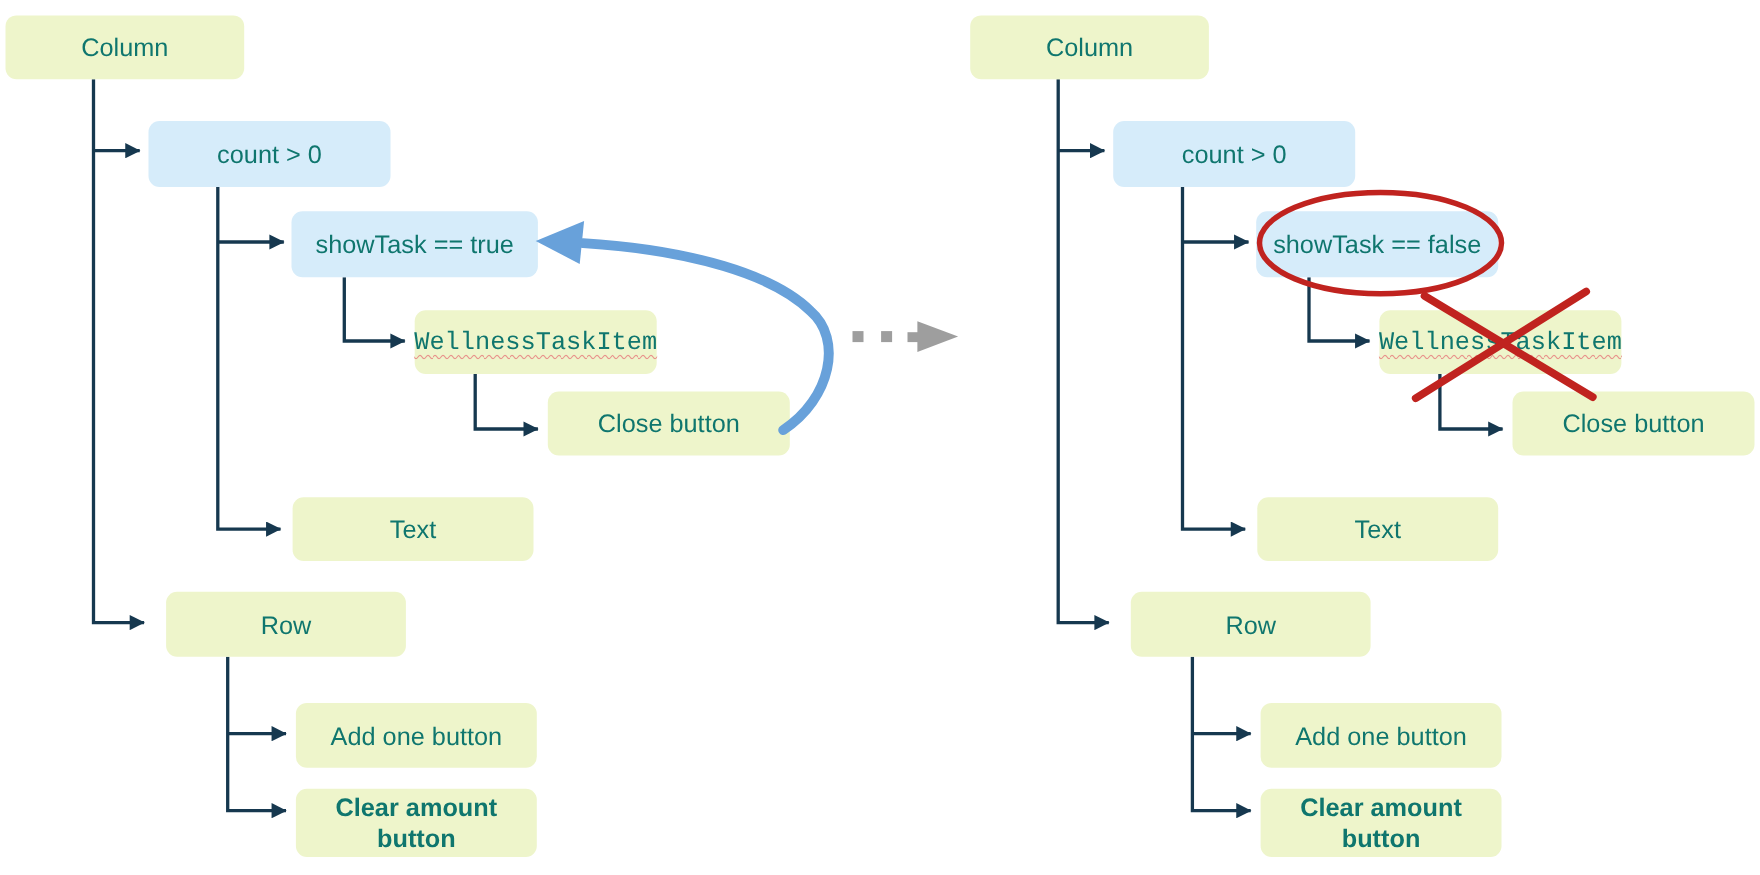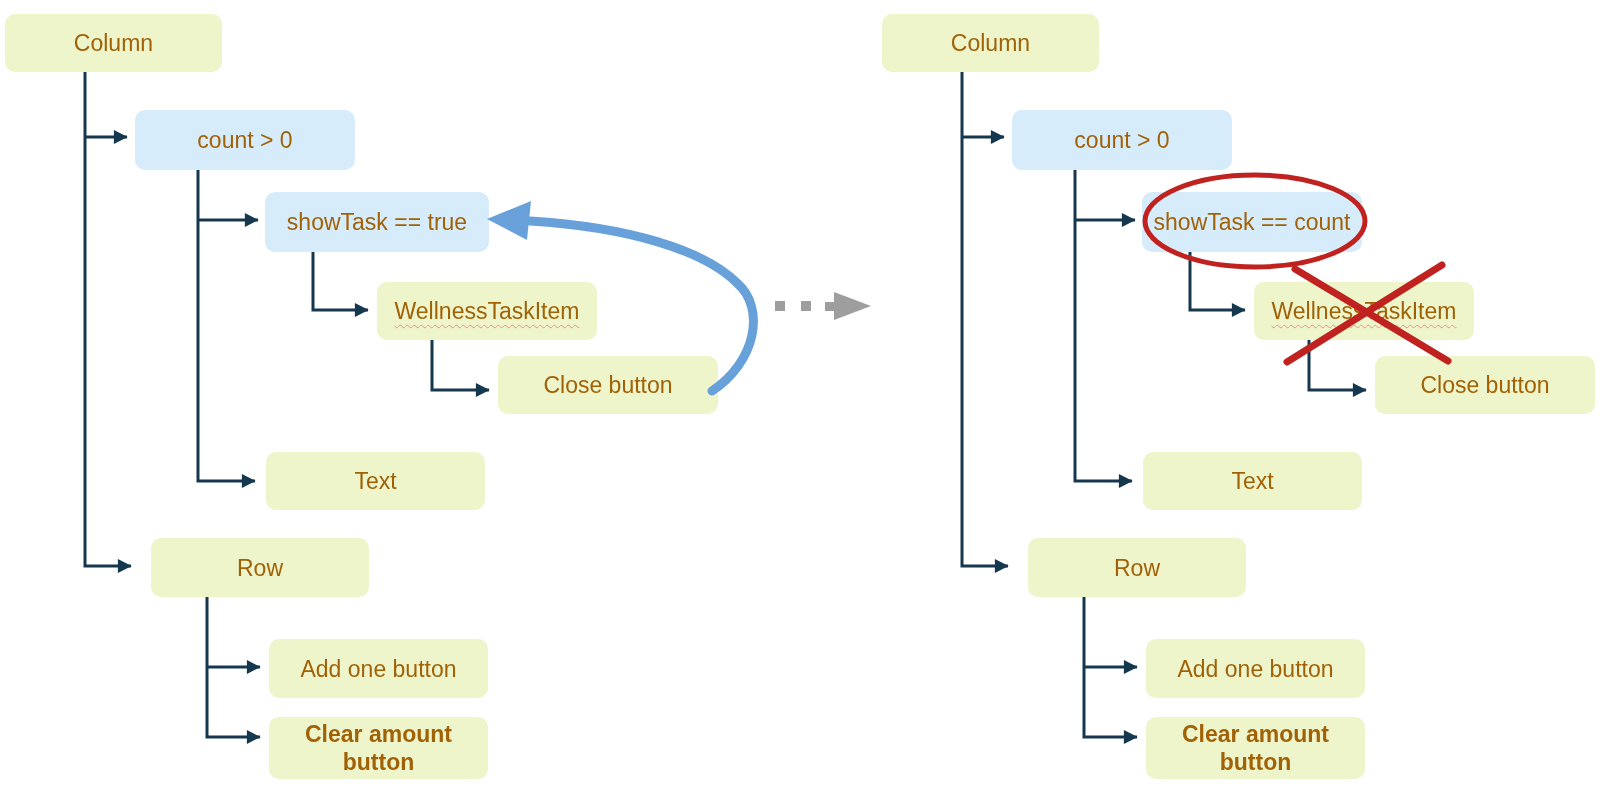--- a/index.html
+++ b/index.html
@@ -22,32 +22,33 @@
   .node {
     position: absolute;
     z-index: 2;
     display: flex;
     align-items: center;
     justify-content: center;
     text-align: center;
     border-radius: 10px;
     font-size: 23px;
     line-height: 28px;
-    color: #a16207;
+    color: #0f766e;
     box-sizing: border-box;
     padding: 2px 8px;
   }
   .node.green { background: #eef5cb; }
   .node.blue  { background: #d6ecfa; }
   .wavy-underline {
     text-decoration: underline;
     text-decoration-style: wavy;
     text-decoration-color: #e8948c;
     text-decoration-thickness: 1px;
     text-underline-offset: 5px;
+    font-family: Liberation Mono, monospace;
   }
   .wrap-narrow { max-width: 160px; font-weight: bold; }
   path, line, ellipse, polygon, rect { vector-effect: non-scaling-stroke; }
 </style>
 </head>
 <body>
 
 <div id="canvas">
 
   <svg id="connector-layer" class="layer" viewBox="0 0 1600 795" xmlns="http://www.w3.org/2000/svg">
@@ -125,21 +126,21 @@
 
   <div class="node green" style="left:882px; top:14px; width:217px; height:58px;">
       <span>Column</span>
     </div>
 
   <div class="node blue" style="left:1012px; top:110px; width:220px; height:60px;">
       <span>count &gt; 0</span>
     </div>
 
   <div class="node blue" style="left:1142px; top:192px; width:220px; height:60px;">
-      <span>showTask == count</span>
+      <span>showTask == false</span>
     </div>
 
   <div class="node green" style="left:1254px; top:282px; width:220px; height:58px;">
       <span class="wavy-underline">WellnessTaskItem</span>
     </div>
 
   <div class="node green" style="left:1375px; top:356px; width:220px; height:58px;">
       <span>Close button</span>
     </div>
 

